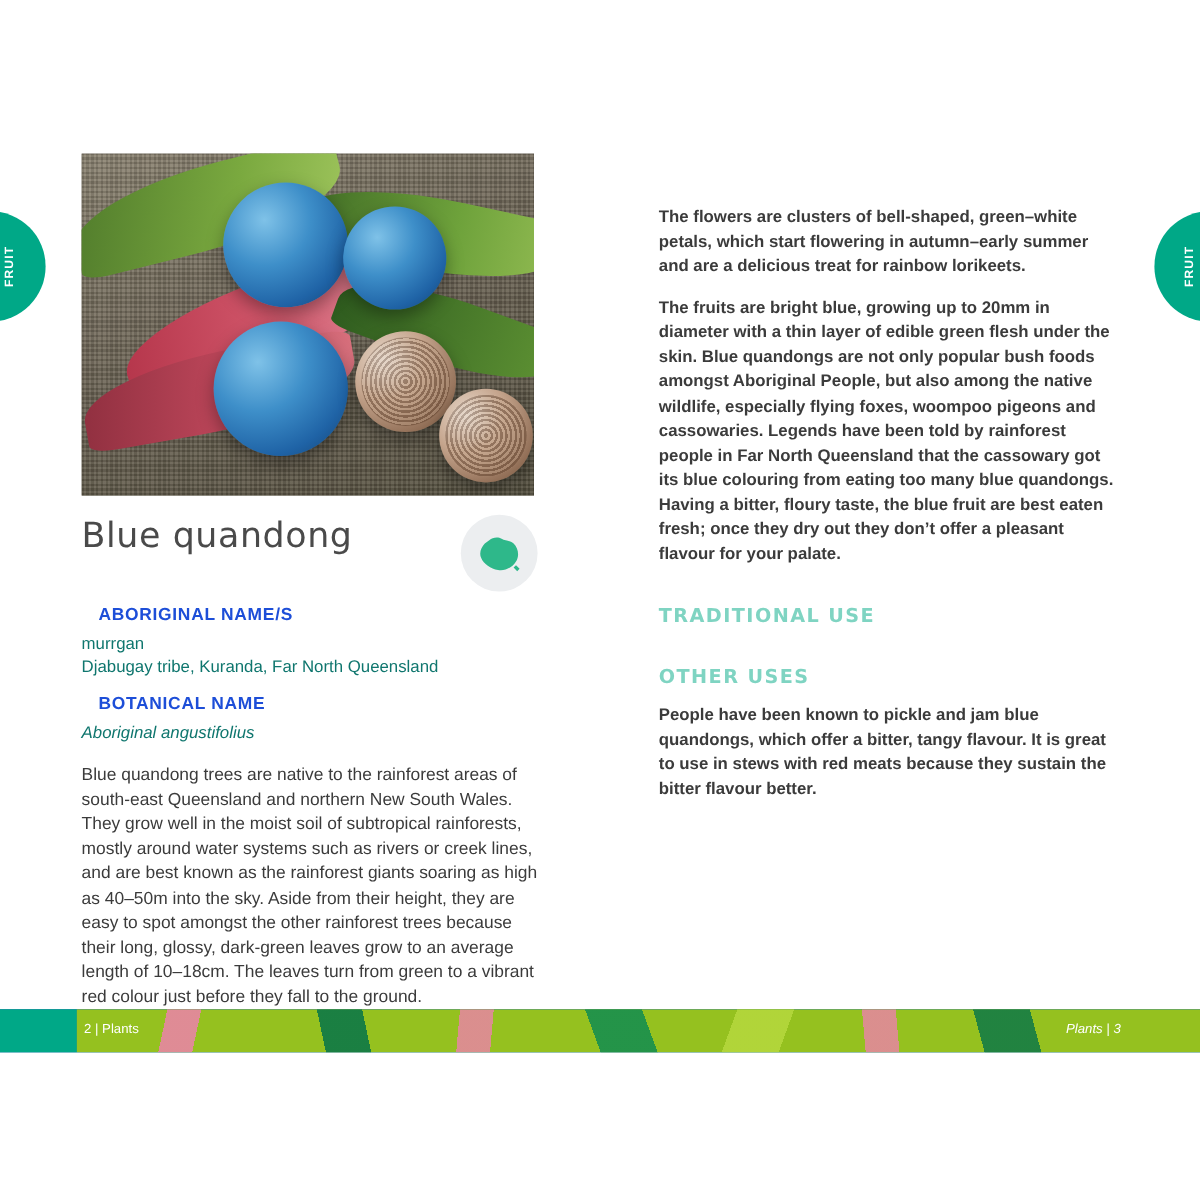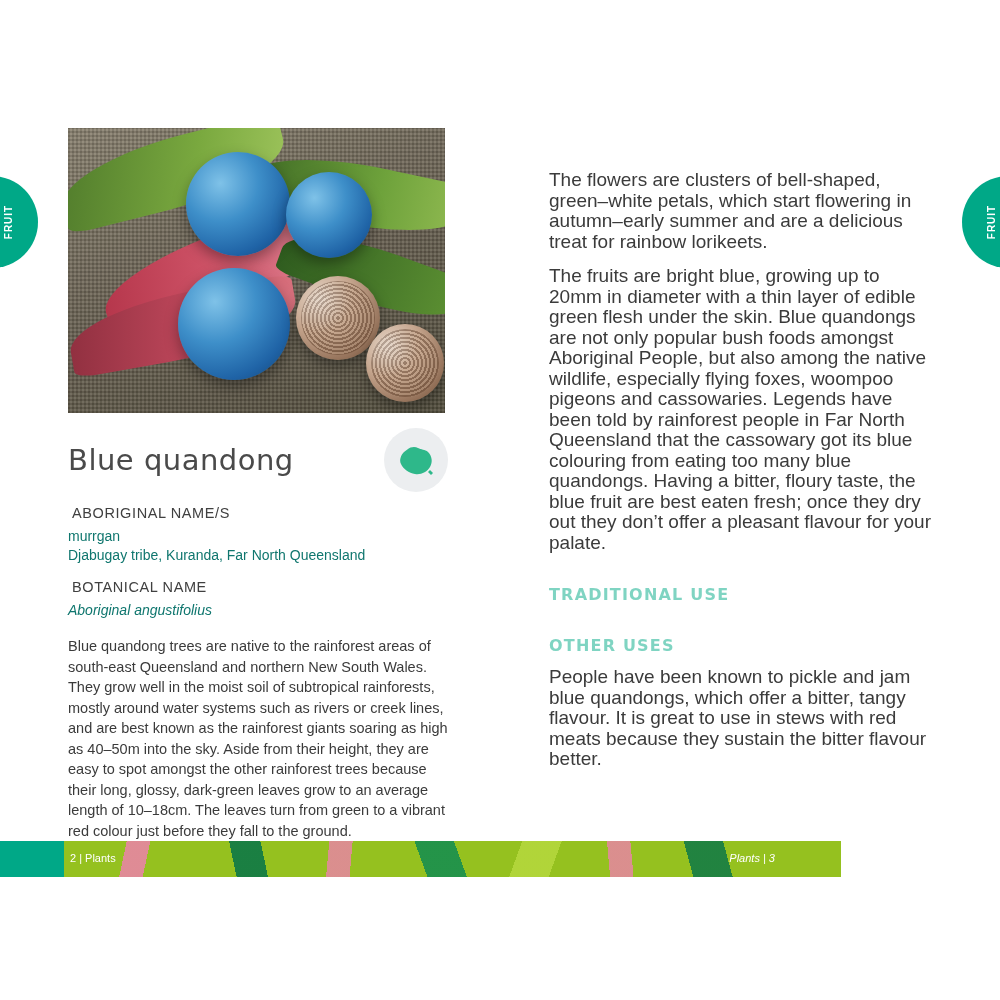--- a/index.html
+++ b/index.html
@@ -131,21 +131,20 @@
     inset: 6%;
     border-radius: 50%;
     background:
       radial-gradient(circle at 20% 25%, rgba(255,255,255,0.25), transparent 40%),
       repeating-radial-gradient(circle at 50% 50%, rgba(90,60,40,0.55) 0 2px, rgba(200,175,150,0.25) 2px 4px);
     opacity: .85;
   }
 
   .title-row {
     display: flex;
-    align-items: center;
     justify-content: space-between;
     margin-top: 16px;
     height: 62px;
   }
   .plant-title {
     font-family: "DejaVu Sans", sans-serif;
     font-size: 29px;
     color: #4a4a4a;
     letter-spacing: 0.5px;
     font-weight: normal;
@@ -154,25 +153,25 @@
     width: 64px;
     height: 64px;
     border-radius: 50%;
     background: #eceef0;
     position: relative;
     flex: 0 0 auto;
   }
   .map-badge svg { position: absolute; left: 13px; top: 15px; }
 
   .field-label {
-    color: #404040;
+    color: #1d4ed8;
     font-size: 14.5px;
-    font-weight: normal;
+    font-weight: bold;
     letter-spacing: 0.6px;
-    margin: 14px 0 6px 4px;
+    margin: 14px 0 6px 14px;
   }
   .field-value {
     color: #0f766e;
     font-size: 14px;
     line-height: 19px;
   }
   .field-value.italic { font-style: italic; }
 
   .body-text {
     color: #3b3b3b;
@@ -184,39 +183,40 @@
 
   
   .right-page {
     position: absolute;
     left: 549px;
     top: 170px;
     width: 384px;
   }
   .right-page p {
     color: #3b3b3b;
-    font-size: 19px;
+    font-size: 14px;
     line-height: 20.5px;
     margin: 0 0 14px 0;
+    font-weight: bold;
   }
   .section-head {
     color: #7fd4c2;
     font-size: 16px;
     font-weight: bold;
     letter-spacing: 1.2px;
     margin: 32px 0 12px 0;
     font-family: "DejaVu Sans", sans-serif;
   }
 
   
   .footer {
     position: absolute;
     left: 0;
     bottom: 123px;
-    width: 841px;
+    width: 1000px;
     height: 36px;
     background: #0369a1;
     overflow: hidden;
   }
   .footer .teal-cap {
     position: absolute;
     left: 0; top: 0;
     width: 64px; height: 36px;
     background: #00a887;
   }

